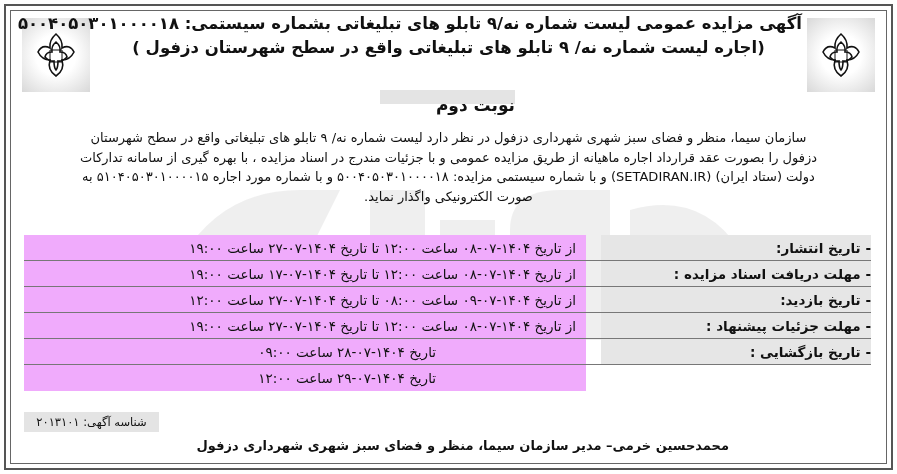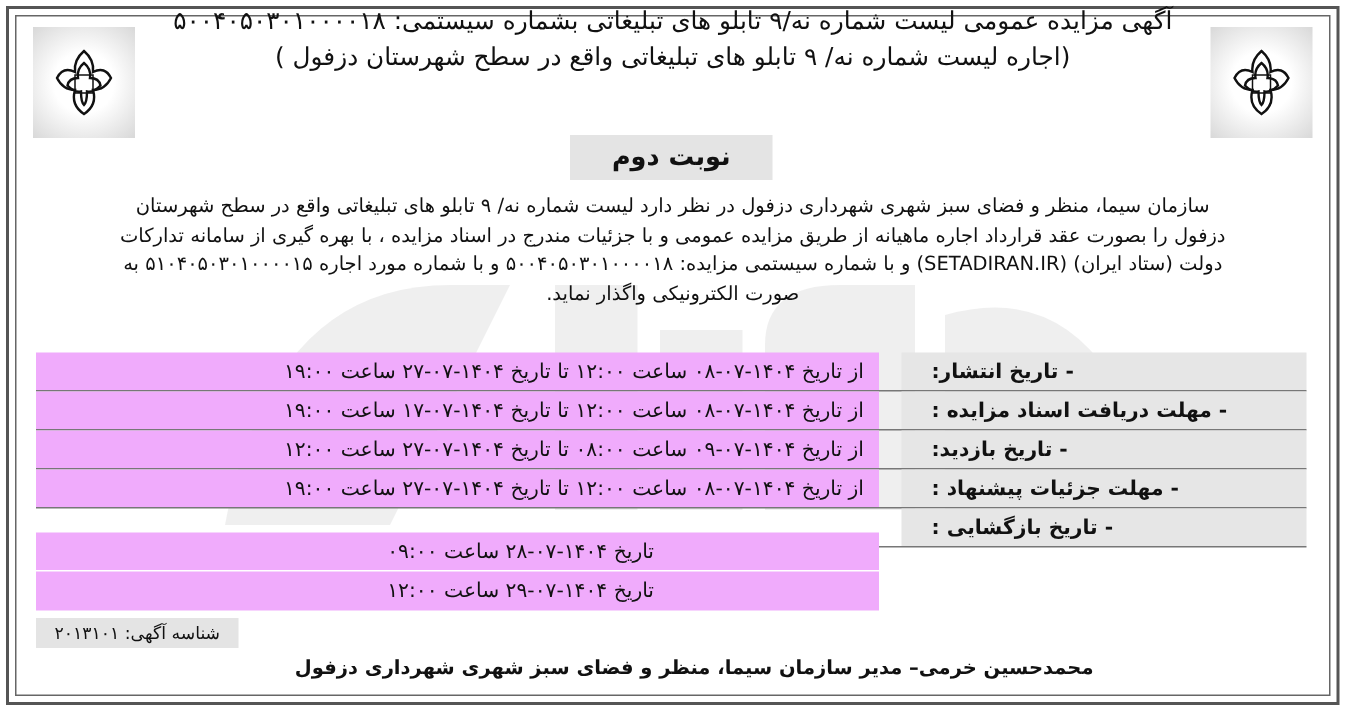--- a/index.html
+++ b/index.html
@@ -24,31 +24,31 @@
     .logo {
       position: absolute; top: 18px; width: 68px; height: 74px;
       background: radial-gradient(circle at 50% 50%, #ffffff 40%, #d8d8d8 100%);
       display: flex; align-items: center; justify-content: center;
     }
     .logo.left { left: 22px; }
     .logo.right { right: 22px; }
     .logo svg { width: 48px; height: 50px; }
 
     .title {
-      position: absolute; left: 95px; right: 95px; top: 2px;
+      position: absolute; left: 95px; right: 95px; top: 12px;
       direction: rtl; text-align: center;
-      font-family: "DejaVu Sans", sans-serif; font-weight: normal;
+      font-family: "DejaVu Sans", sans-serif; font-weight: bold;
       font-size: 16.5px; line-height: 24px; color: #111;
     }
     .title .line { display: block; white-space: nowrap; }
 
     .round-badge {
-      position: absolute; left: 380px; top: 90px; width: 135px; height: 30px;
+      position: absolute; left: 380px; top: 90px; width: 135px; height: 14px;
       background: #e4e4e4; direction: rtl;
-      font-weight: bold; font-size: 17px; line-height: 30px; text-align: center;
+      font-weight: bold; font-size: 17px; line-height: 30px; text-align: right;
     }
 
     .body-text {
       position: absolute; left: 24px; right: 24px; top: 128px;
       direction: rtl; text-align: center;
       font-size: 13px; line-height: 19.5px; color: #111;
       white-space: nowrap;
     }
     .body-text .line { display: block; }
 
@@ -56,28 +56,28 @@
       position: absolute; left: 24px; top: 235px; width: 847px;
     }
     .sched-row {
       position: relative; height: 26px; border-bottom: 1px solid #777;
       direction: rtl;
     }
     .sched-row:last-child { border-bottom: none; }
     .sched-row .label-cell {
       position: absolute; right: 0; top: 0; width: 270px; height: 100%;
       background: #e6e6e6; font-weight: bold; font-size: 13.5px; line-height: 26px;
-      text-align: left; padding-left: 20px;
+      text-align: right; padding-left: 20px;
     }
     .sched-row .value-cell {
       position: absolute; left: 0; top: 0; width: 562px; height: 100%;
       background: #f0abfc; font-weight: normal; font-size: 13.5px; line-height: 26px;
       text-align: right; padding-right: 10px; white-space: nowrap;
     }
-    .sched-row.short .value-cell { padding-right: 150px; margin-top: 16px; }
+    .sched-row.short .value-cell { padding-right: 150px; }
 
     .signature {
       position: absolute; right: 168px; top: 436px;
       direction: rtl; font-weight: bold; font-size: 13px; line-height: 20px;
       white-space: nowrap;
     }
 
     .notice-id {
       position: absolute; left: 24px; top: 412px; width: 135px; height: 20px;
       background: #e4e4e4; direction: rtl; font-size: 11.5px; line-height: 20px;

